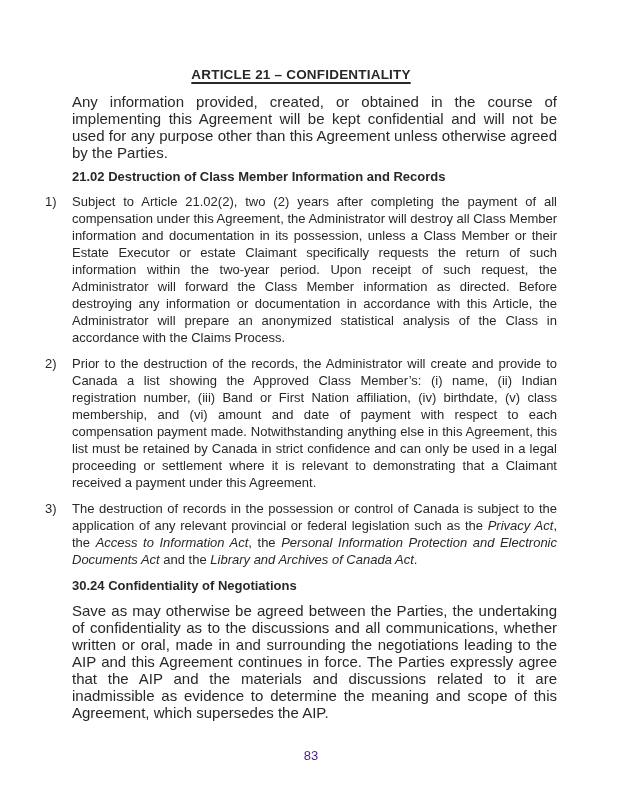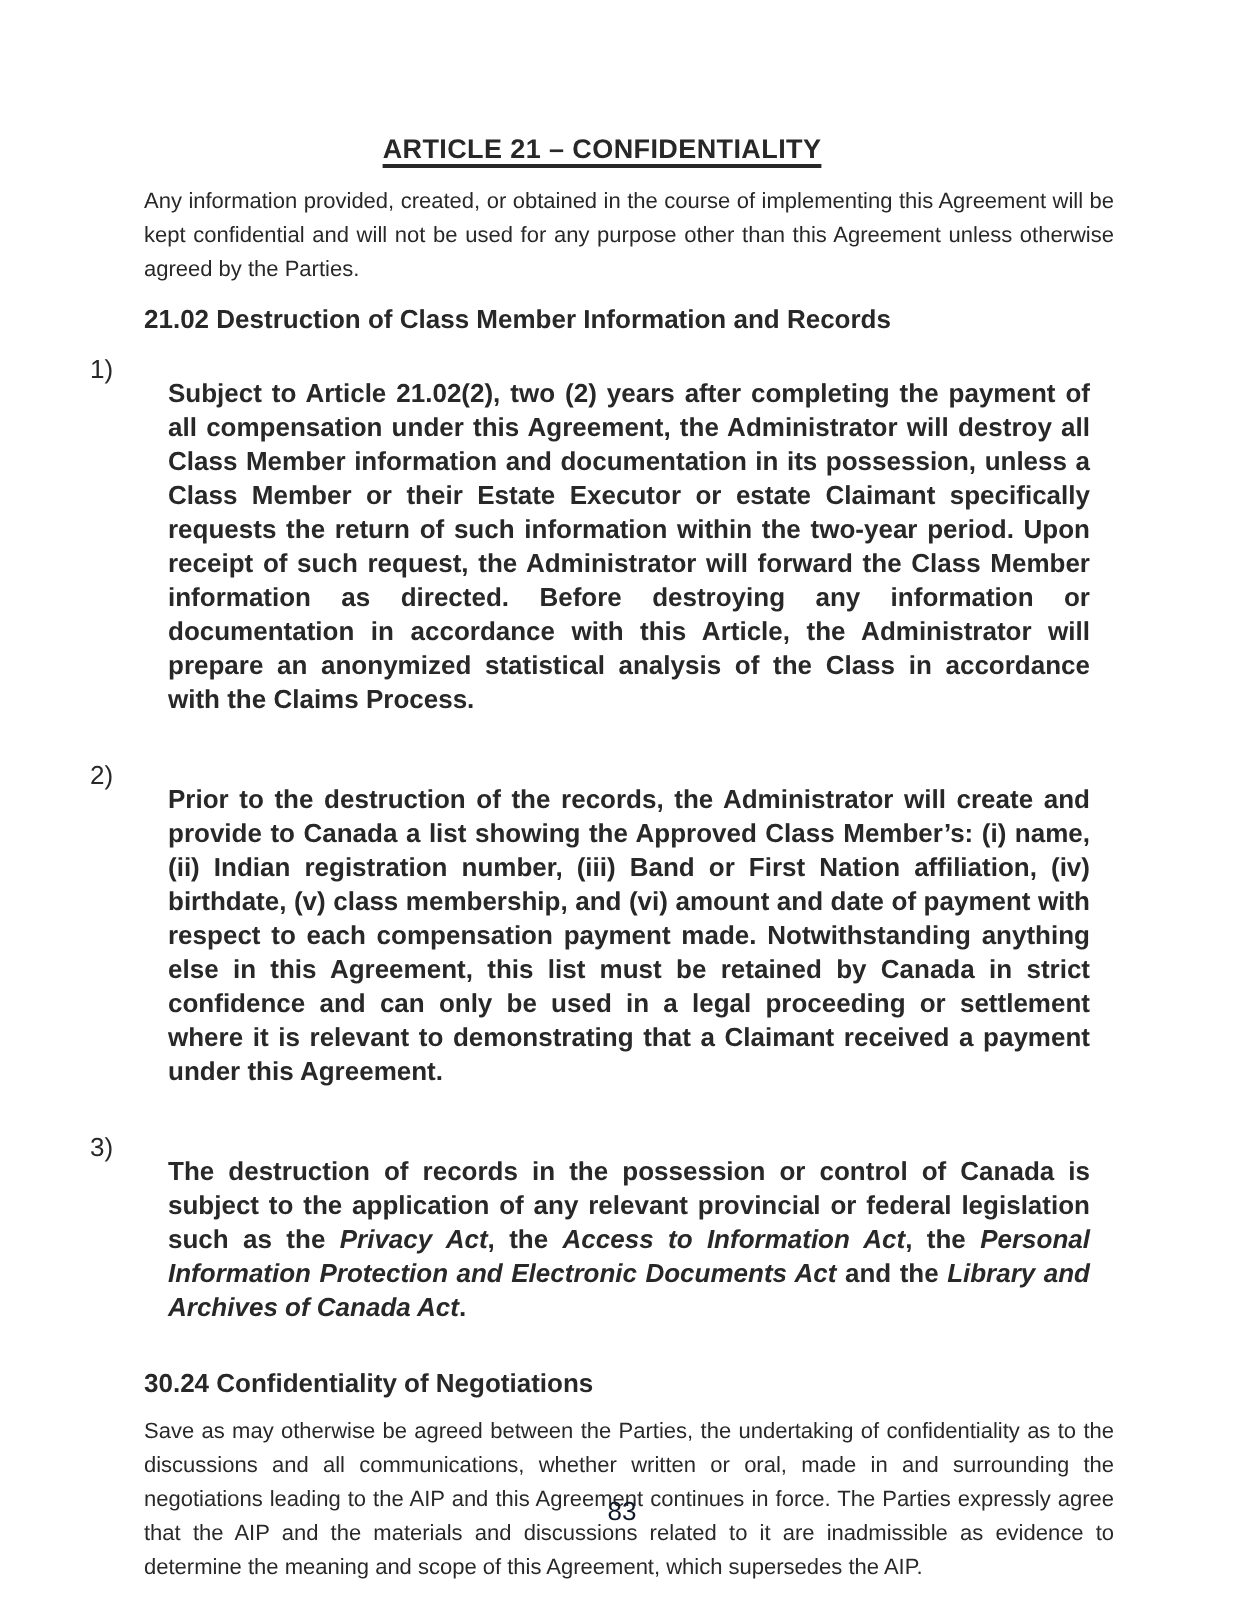--- a/index.html
+++ b/index.html
@@ -31,53 +31,52 @@
     margin: 0 0 11px 0;
     letter-spacing: 0.2px;
   }
   .section-heading {
     font-size: 13px;
     font-weight: bold;
     line-height: 17px;
     margin: 0 0 8px 27px;
   }
   .para {
-    font-size: 11px;
+    font-size: 15px;
     line-height: 17px;
     text-align: justify;
     margin: 0 0 7px 27px;
   }
   .numbered-item {
     display: flex;
     align-items: flex-start;
     margin: 0 0 9px 0;
     font-size: 13px;
     line-height: 17px;
   }
   .numbered-item .num {
     flex: 0 0 27px;
     width: 27px;
   }
   .numbered-item .item-text {
     flex: 1 1 auto;
     text-align: justify;
-    margin: 12px;
-    font-weight: bold;
+    margin: 0;
   }
   .italic {
     font-style: italic;
   }
   .page-number {
     position: absolute;
     left: 0;
     right: 1px;
     top: 748px;
     text-align: center;
     font-size: 13px;
-    color: #0f172a;
+    color: #4c1d95;
   }
 </style>
 </head>
 <body>
 
 <div class="page">
   <div class="content">
 
     <div class="doc-title">ARTICLE 21 – CONFIDENTIALITY</div>
 

